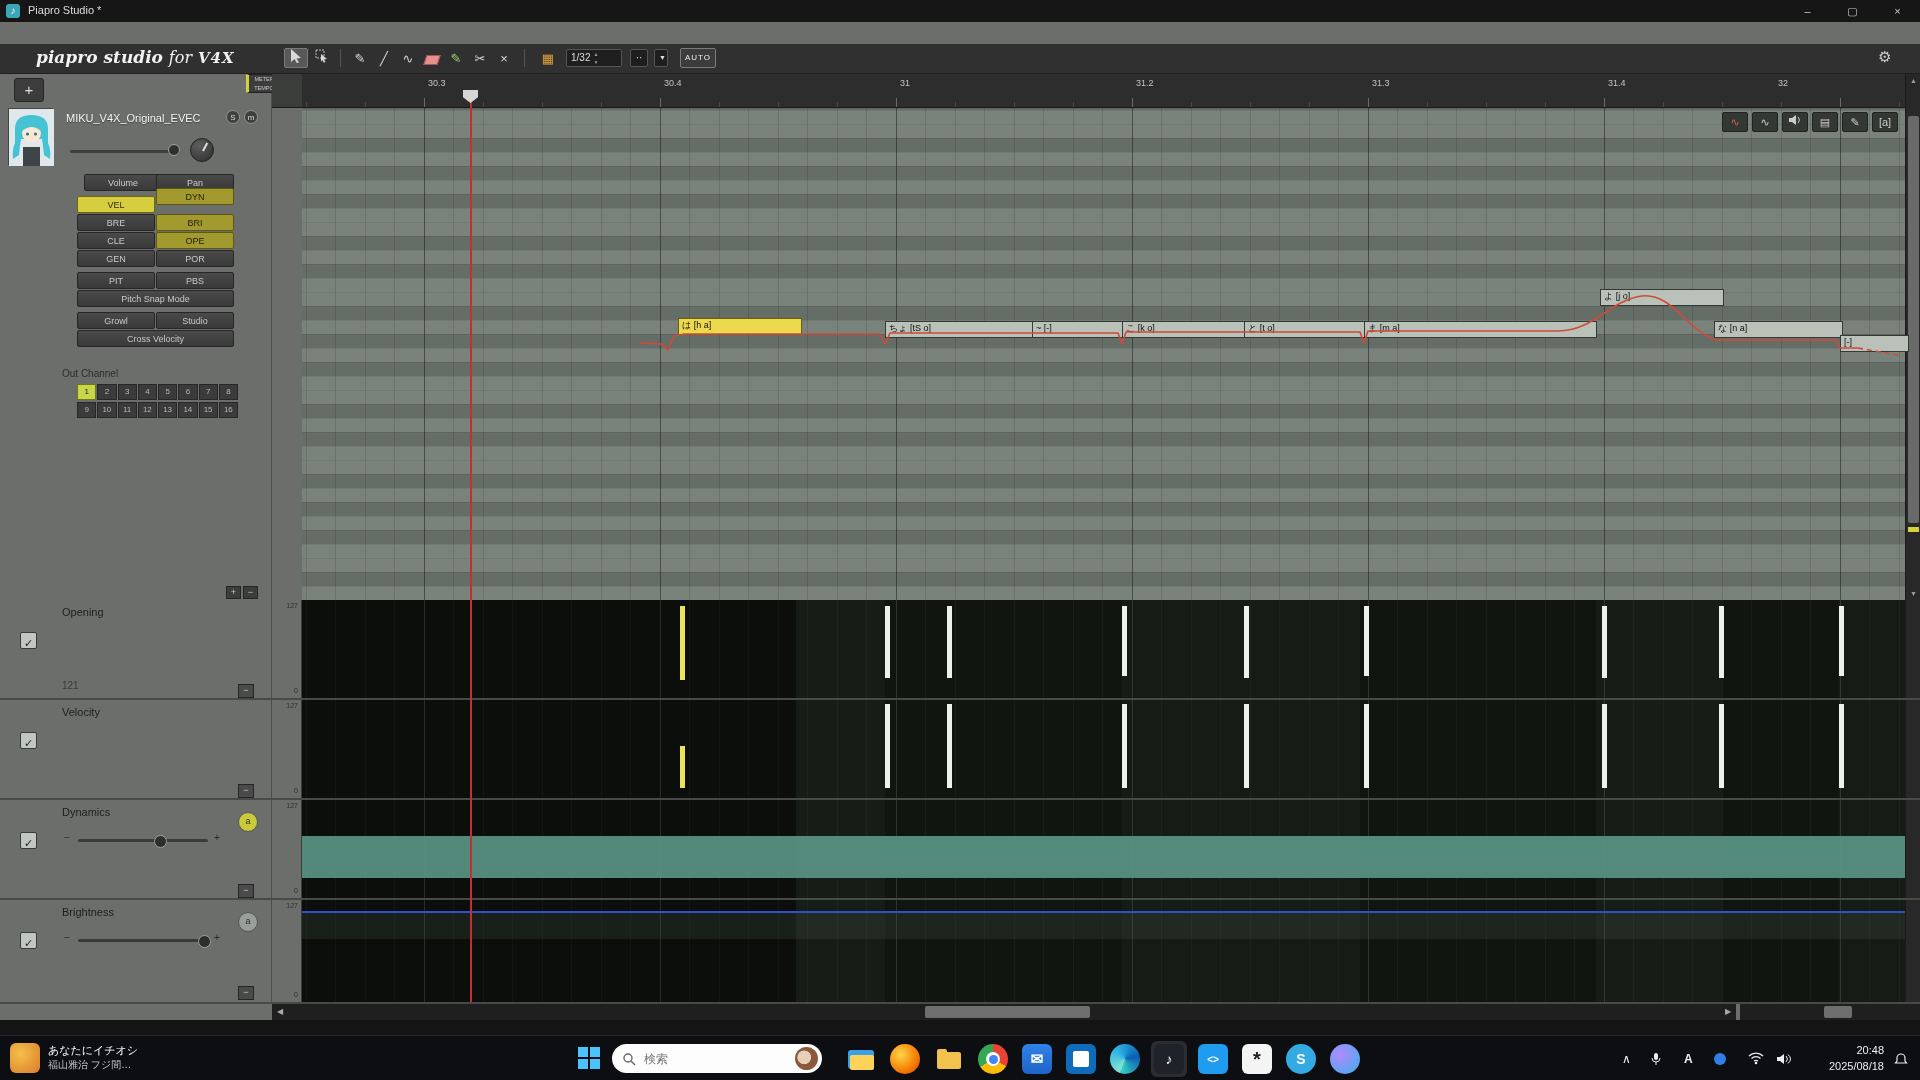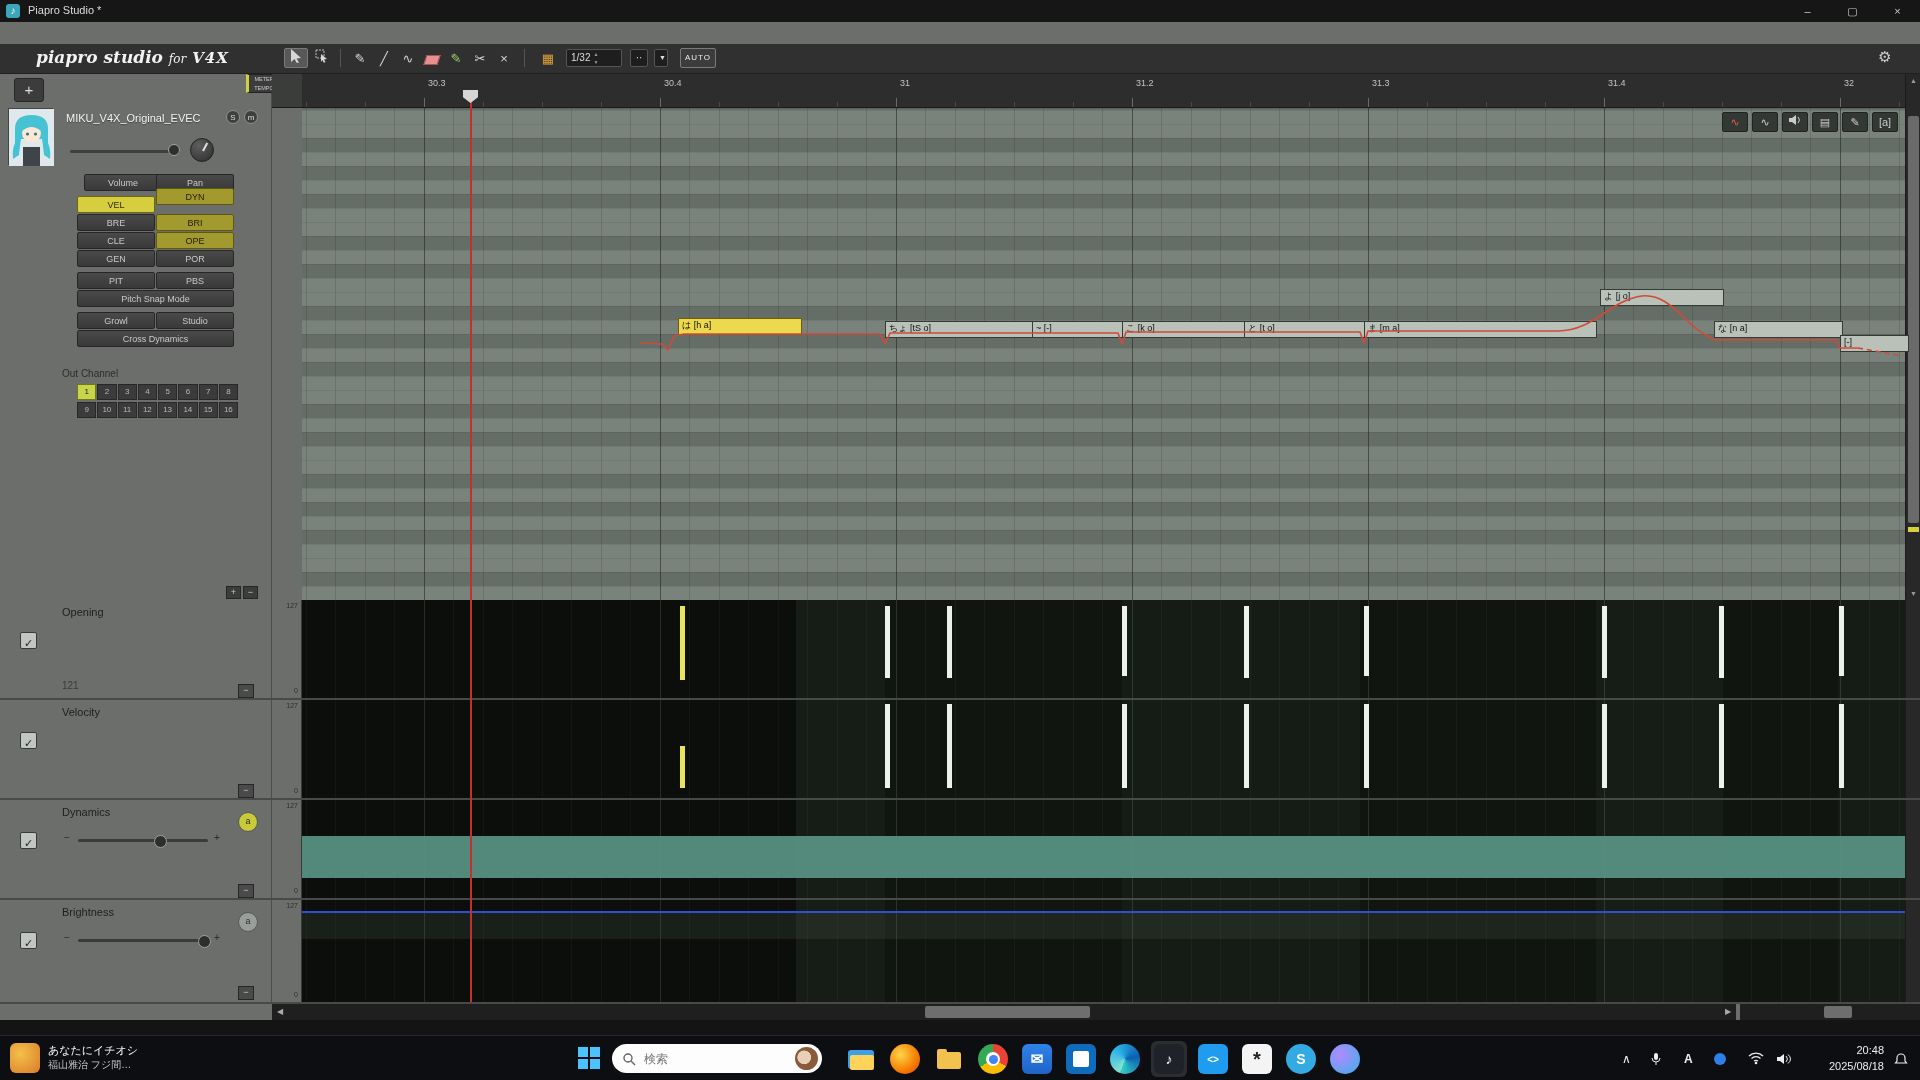--- a/index.html
+++ b/index.html
@@ -11,21 +11,21 @@
   .titlebar{left:0;top:0;width:1920px;height:22px;background:#161616;color:#ddd;font-size:11px;}
   .appicon{left:6px;top:4px;width:14px;height:14px;background:#3ba7b8;border-radius:3px;color:#fff;
            font-size:10px;line-height:14px;text-align:center;}
   .title{left:28px;top:4px;}
   .wbtn{top:0;width:45px;height:22px;text-align:center;line-height:22px;color:#ccc;font-size:11px;}
   .menubar{left:0;top:22px;width:1920px;height:22px;background:#2b2b2b;border-bottom:1px solid #1c1c1c;
            display:flex;align-items:center;padding-left:6px;}
   .menuitem{color:#d8d8d8;font-size:12px;padding:0 10px;line-height:22px;}
   .toolbar{left:0;top:44px;width:1920px;height:30px;background:#303030;border-bottom:1px solid #1f1f1f;}
   .logo{left:36px;top:3px;color:#f2f2f2;font-family:"DejaVu Serif",serif;font-style:italic;font-weight:bold;font-size:17px;}
-  .logo small{font-size:12px;font-weight:normal;}
+  .logo small{font-size:16px;font-weight:normal;}
   .logo .ver{font-size:15px;letter-spacing:1px;}
   .tool{top:4px;width:24px;height:20px;text-align:center;line-height:20px;color:#d5d5d5;font-size:13px;border:1px solid transparent;border-radius:2px;}
   .tool.active{background:#585858;border-color:#7a7a7a;}
   .tsep{top:5px;width:1px;height:18px;background:#555;}
   .snapbox{top:5px;height:18px;background:#1e1e1e;border:1px solid #555;color:#ddd;font-size:10px;
            line-height:16px;padding:0 4px;border-radius:2px;}
   .spin{display:inline-block;vertical-align:top;line-height:8px;font-size:5px;color:#999;margin-left:3px;}
   .autobtn{top:4px;width:36px;height:20px;background:#3c3c3c;border:1px solid #7a7a7a;color:#eee;
            font-size:8px;text-align:center;line-height:18px;border-radius:2px;letter-spacing:1px;}
   .gear{top:4px;font-size:15px;color:#c9c9c9;}
@@ -225,21 +225,21 @@
 
   <div class="abs rulerband">
     <div class="rulerticksMin"></div>
     <div class="rulerticksMaj"></div>
     <span class="rlabel" style="left:126px">30.3</span>
     <span class="rlabel" style="left:362px">30.4</span>
     <span class="rlabel" style="left:598px">31</span>
     <span class="rlabel" style="left:834px">31.2</span>
     <span class="rlabel" style="left:1070px">31.3</span>
     <span class="rlabel" style="left:1306px">31.4</span>
-    <span class="rlabel" style="left:1542px">32</span>
+    <span class="rlabel" style="left:1476px">32</span>
   </div>
   <div class="abs phmarker"></div>
   <div class="abs playhead"></div>
 
   <div class="abs avatar">
     <svg width="45" height="57" viewBox="0 0 45 57">
       <rect width="45" height="57" fill="#dfe8ea"></rect>
       <path d="M6 20 Q6 6 22.5 6 Q39 6 39 20 L39 34 Q42 40 41 50 L35 46 Q34 36 33 30 L12 30 Q11 36 10 46 L4 50 Q3 40 6 34 Z" fill="#45c3d4"></path>
       <circle cx="22.5" cy="24" r="9.5" fill="#fde7d4"></circle>
       <path d="M13 22 Q14 14 22.5 14 Q31 14 32 22 Q27 18 22.5 18 Q18 18 13 22Z" fill="#45c3d4"></path>
@@ -265,21 +265,21 @@
   <div class="abs pbtn ol" style="left:156px;top:214px">BRI</div>
   <div class="abs pbtn" style="left:77px;top:232px">CLE</div>
   <div class="abs pbtn ol" style="left:156px;top:232px">OPE</div>
   <div class="abs pbtn" style="left:77px;top:250px">GEN</div>
   <div class="abs pbtn" style="left:156px;top:250px">POR</div>
   <div class="abs pbtn" style="left:77px;top:272px">PIT</div>
   <div class="abs pbtn" style="left:156px;top:272px">PBS</div>
   <div class="abs pbtn wide" style="left:77px;top:290px">Pitch Snap Mode</div>
   <div class="abs pbtn" style="left:77px;top:312px">Growl</div>
   <div class="abs pbtn" style="left:156px;top:312px">Studio</div>
-  <div class="abs pbtn wide" style="left:77px;top:330px">Cross Dynamics</div>
+  <div class="abs pbtn wide" style="left:77px;top:330px">Cross Velocity</div>
 
   <div class="abs oclabel">Out Channel</div>
   <div class="abs chrow" style="top:384px">
     <span class="chcell on">1</span>
     <span class="chcell">2</span>
     <span class="chcell">3</span>
     <span class="chcell">4</span>
     <span class="chcell">5</span>
     <span class="chcell">6</span>
     <span class="chcell">7</span>

